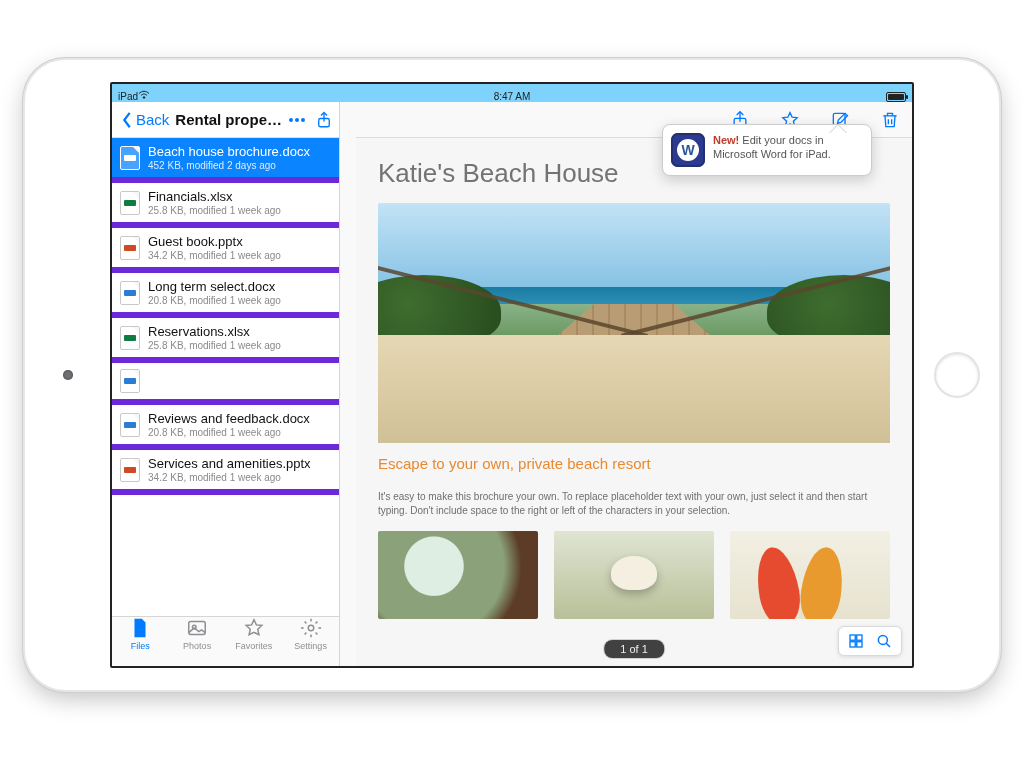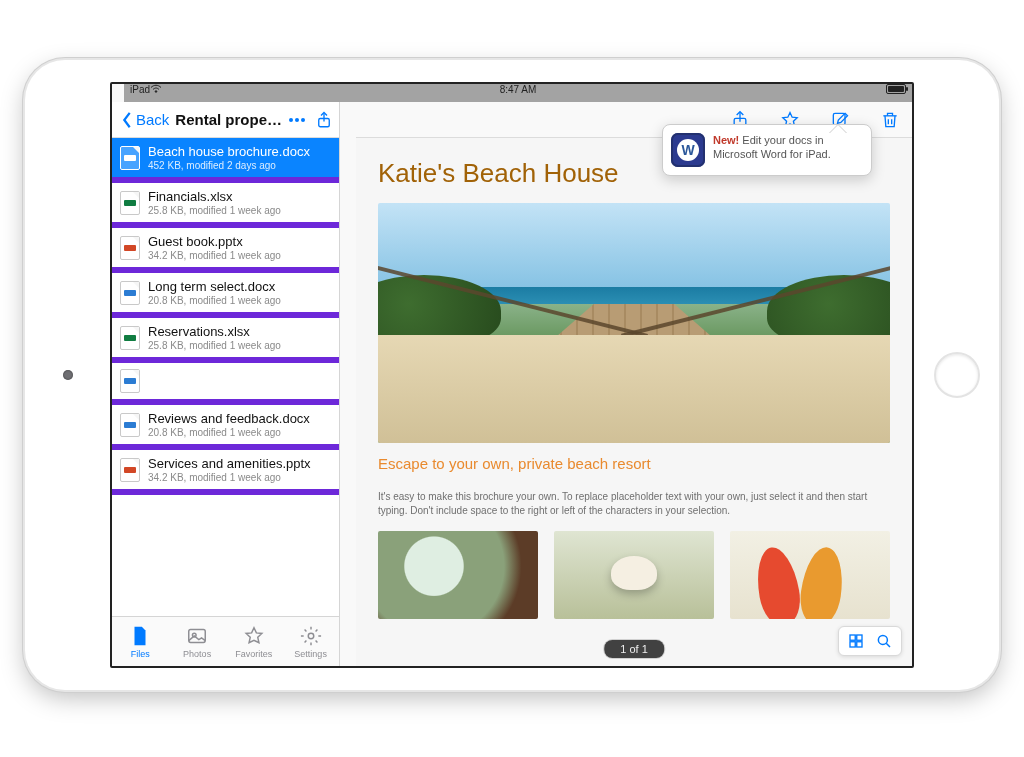--- a/index.html
+++ b/index.html
@@ -39,25 +39,24 @@
     border-radius: 2px;
     display: flex;
     flex-direction: column;
     overflow: hidden;
     position: relative;
   }
 
   
   .statusbar {
     height: 18px;
-    display: flex; align-items: flex-start;
+    display: flex; align-items: flex-end;
     font-size: 10px; color: #222; padding: 0 6px;
     position: relative;
-    background: #a3a3a3;
-    margin-left: 12px;
+    background: #7dd3fc;
   }
   .statusbar .center { position: absolute; left: 50%; transform: translateX(-50%); font-weight: 500; }
   .statusbar .right { margin-left: auto; display:flex; align-items:center; gap:4px; }
   .wifi svg { width: 12px; height: 10px; }
   .battery {
     width: 20px; height: 10px; border: 1px solid #222; border-radius: 2px; position: relative;
   }
   .battery::after { content:""; position:absolute; right:-3px; top:2px; width:2px; height:4px; background:#222; border-radius:1px; }
   .battery .fill { position:absolute; inset:1px; background:#222; border-radius:1px; }
 
@@ -112,39 +111,39 @@
   .ficon.pptx .tag { background:#d24726; }
   .row.selected .ficon { border-color:#fff; background:rgba(255,255,255,.25); }
   .row.selected .ficon .tag { background:#fff; }
   .ftext { min-width:0; }
   .fname { font-size:13px; color:#111; white-space:nowrap; overflow:hidden; text-overflow:ellipsis; }
   .row.selected .fname { color:#fff; }
   .meta  { font-size:10px; color:#8a8a8a; margin-top:1px; }
 
   .tabbar {
     height: 50px; border-top:1px solid #d5d5d5;
-    display:flex; justify-content:space-around; align-items:center;
+    display:flex; justify-content:space-around; 
     background:#fafafa;
   }
   .tab { display:flex; flex-direction:column; align-items:center; gap:2px;
          font-size:9px; color:#8e8e93; cursor:pointer; width:56px; }
   .tab.active { color:#007aff; }
   .tab svg { width:22px; height:22px; }
 
   
   .main { flex:1; display:flex; flex-direction:column; min-width:0; background:#f6f6f6; }
   .toolbar {
     height:36px; border-bottom:1px solid #dcdcdc;
     display:flex; align-items:center; justify-content:flex-end;
     gap:30px; padding:0 12px; background:#f9f9f9; position:relative;
   }
   .toolbar .iconbtn svg { width:20px; height:20px; }
 
   .doc { flex:1; padding: 20px 22px 10px 22px; overflow:hidden; position:relative; }
-  .doc h1 { color:#a16207; font-weight:400; font-size:26px; margin-bottom:14px; }
+  .doc h1 { color:#737373; font-weight:400; font-size:26px; margin-bottom:14px; }
   .hero {
     height: 240px; border-radius:2px; overflow:hidden;
     background:
       linear-gradient(#c3e3f6 0%, #87c3e4 35%, #1b7ca3 35%, #2b8eb3 42%, #8ab289 42%, #6c9a63 55%),
       linear-gradient(#d8c7a0, #cdb88c);
     position:relative;
   }
   .hero::after{ content:""; position:absolute; inset:55% 0 0 0;
     background: linear-gradient(#e6d8b4, #d0c097); }
   .boardwalk {

